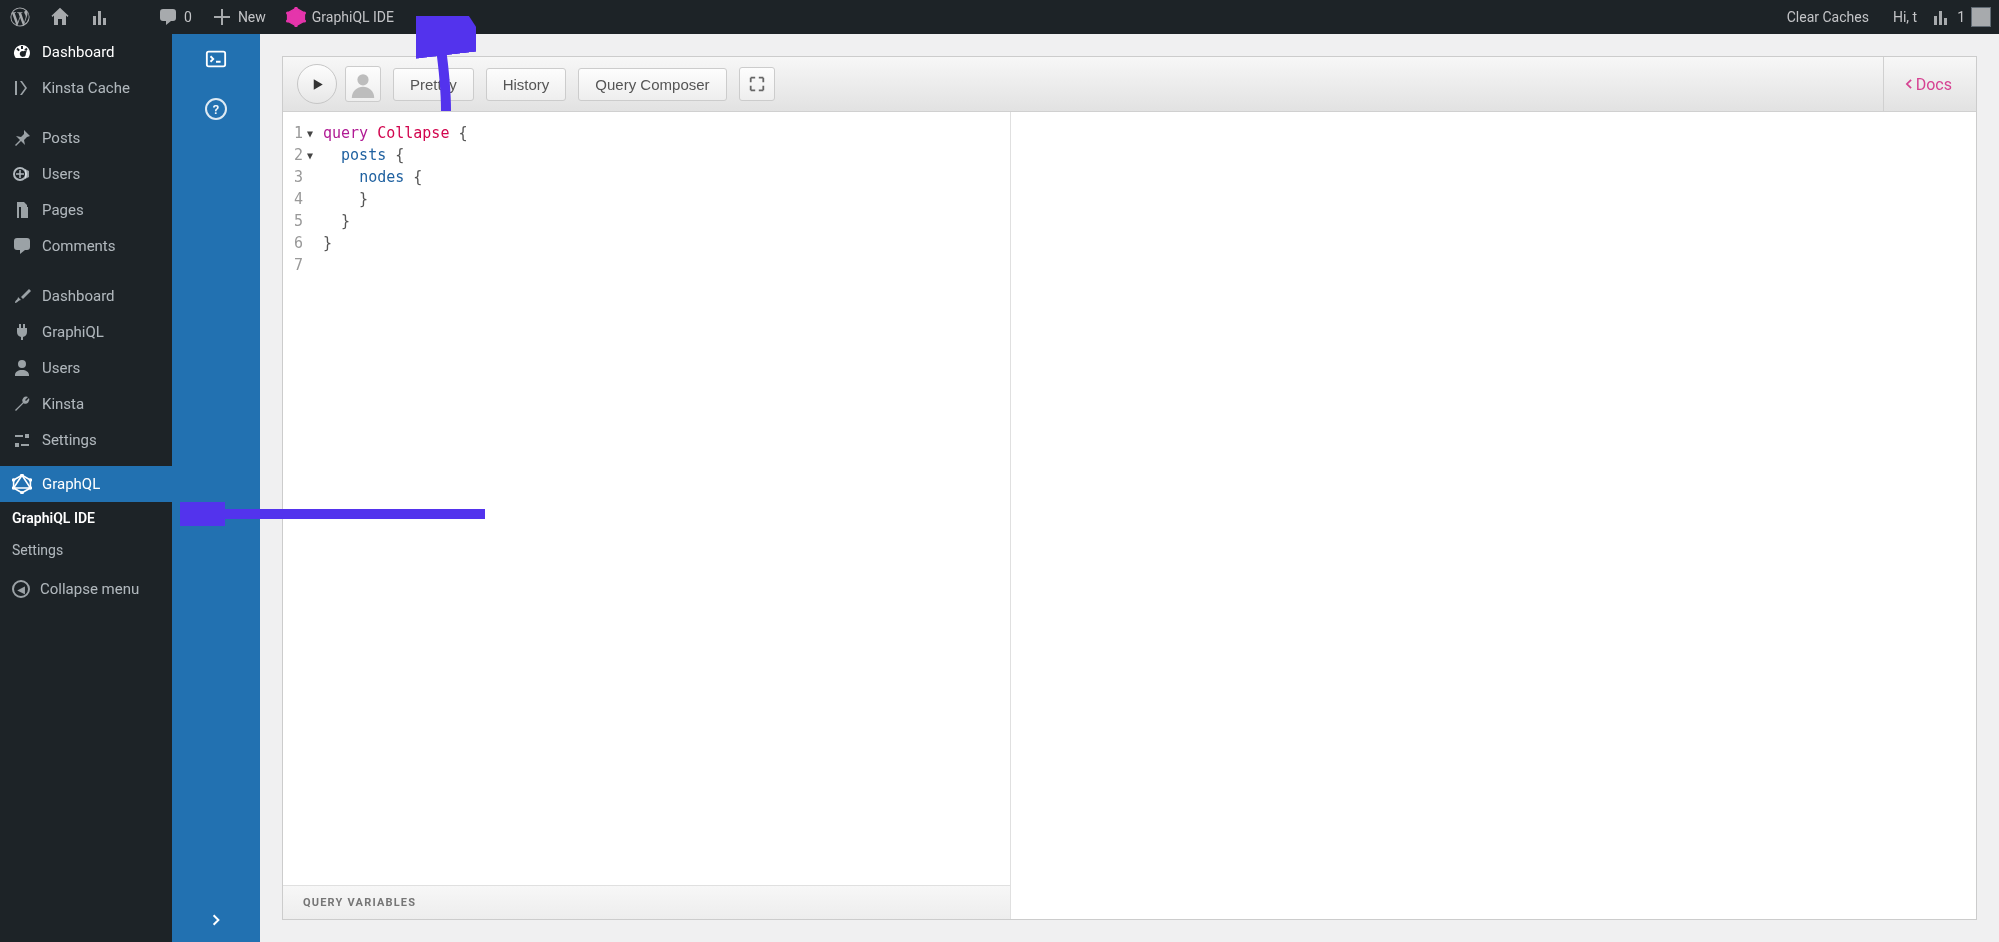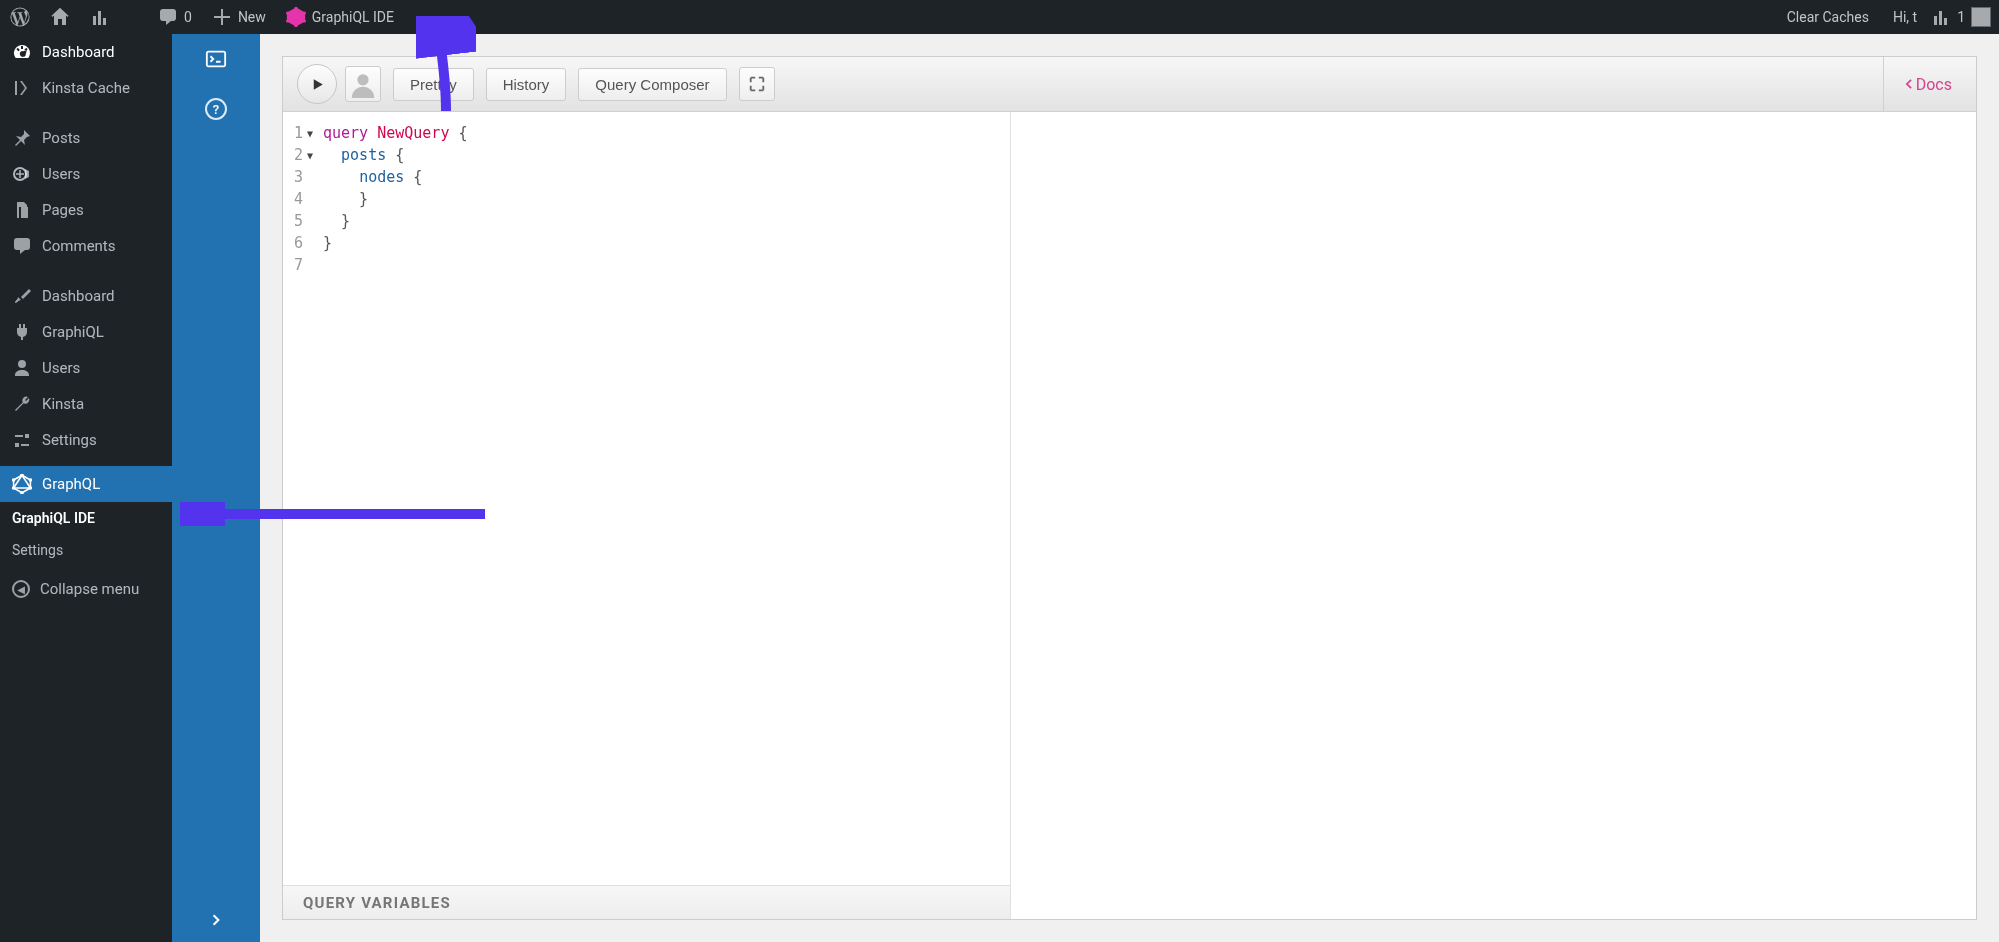--- a/index.html
+++ b/index.html
@@ -61,21 +61,21 @@
     .code-area { flex: 1; display: flex; font-family: Menlo, Monaco, Consolas, monospace; font-size: 15px; line-height: 22px; }
     .gutter { width: 34px; background: #fff; color: #999; text-align: right; padding: 10px 4px 0 0; font-family: Menlo, Monaco, Consolas, monospace; }
     .gutter div { height: 22px; position: relative; padding-right: 10px; }
     .fold { position: absolute; right: 0; top: 1px; font-size: 10px; color: #444; cursor:pointer; }
     .code-lines { flex: 1; padding: 10px 10px 0 6px; }
     .code-lines div { height: 22px; white-space: pre; }
     .kw { color: #b11a94; }
     .name { color: #d2054e; }
     .punc { color: #555; }
     .attr { color: #1f61a0; }
-    .vars-bar { height: 34px; border-top: 1px solid #e0e0e0; background: linear-gradient(#f7f7f7,#ededed); display: flex; align-items: center; padding: 0 20px; font-size: 15px; letter-spacing: 1.2px; color: #767676; font-weight: 700; cursor: pointer; }
+    .vars-bar { height: 34px; border-top: 1px solid #e0e0e0; background: linear-gradient(#f7f7f7,#ededed); display: flex; align-items: center; padding: 0 20px; font-size: 11px; letter-spacing: 1.2px; color: #767676; font-weight: 700; cursor: pointer; }
     .result-pane { flex: 1; border-left: 12px solid #fff; background: #fff; }
 
     
     .arrow { position: absolute; pointer-events: none; }
 
     .graphql-logo { width: 20px; height: 20px; }
     .graphql-logo path, .graphql-logo circle { fill: #e535ab; }
   </style>
 </head>
 <body>
@@ -327,21 +327,21 @@
           <div class="gutter">
             <div><span>1</span><span class="fold">▼</span></div>
             <div><span>2</span><span class="fold">▼</span></div>
             <div><span>3</span></div>
             <div><span>4</span></div>
             <div><span>5</span></div>
             <div><span>6</span></div>
             <div><span>7</span></div>
           </div>
           <div class="code-lines">
-            <div><span class="kw">query</span> <span class="name">NewQuery</span><span class="punc"> {</span></div>
+            <div><span class="kw">query</span> <span class="name">Collapse</span><span class="punc"> {</span></div>
             <div>  <span class="attr">posts</span><span class="punc"> {</span></div>
             <div>    <span class="attr">nodes</span><span class="punc"> {</span></div>
             <div><span class="punc">    }</span></div>
             <div><span class="punc">  }</span></div>
             <div><span class="punc">}</span></div>
           </div>
         </div>
         <div class="vars-bar">
           <span>QUERY VARIABLES</span>
         </div>

